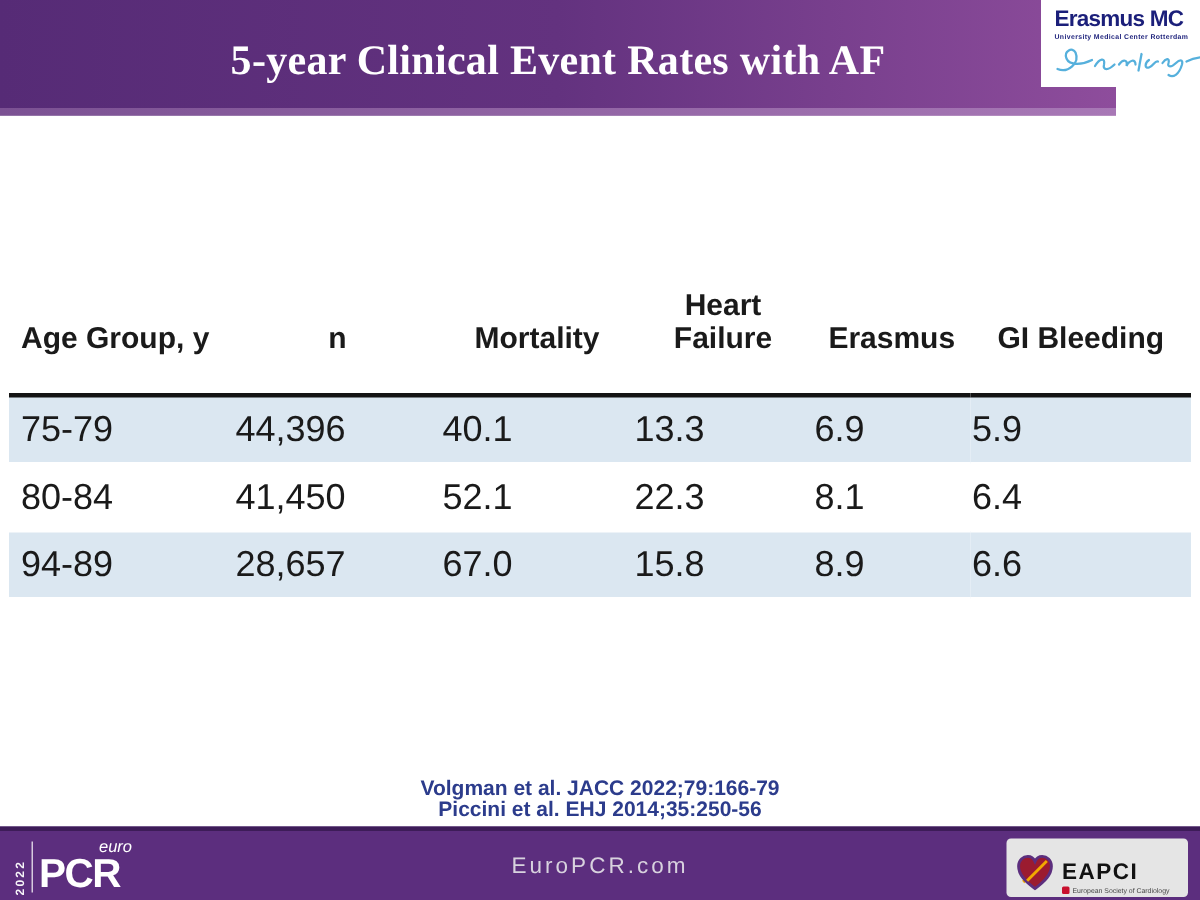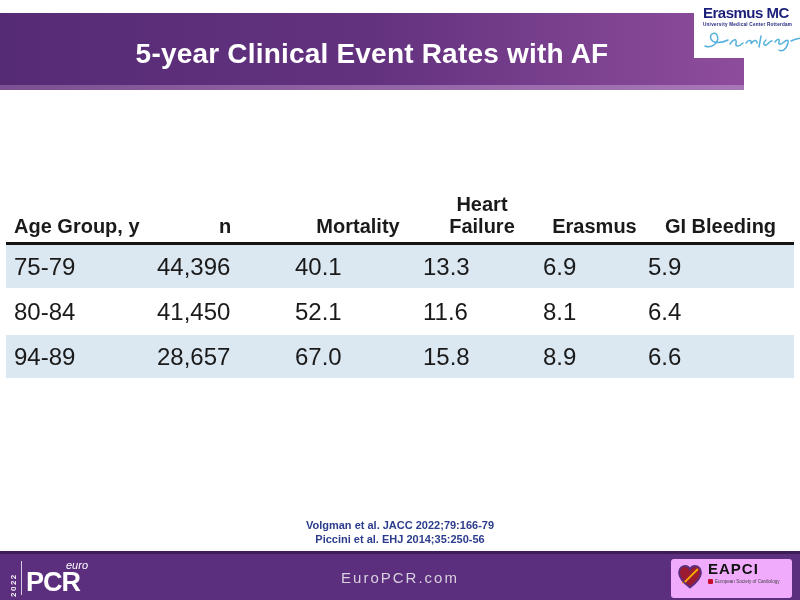--- a/index.html
+++ b/index.html
@@ -2,22 +2,23 @@
 <html><head>
 <meta charset="utf-8">
 <style>
   html,body{margin:0;padding:0;background:#888;}
   .slide{
     position:relative;width:800px;height:600px;background:#fff;overflow:hidden;
     font-family:"Liberation Sans",sans-serif;margin:0 auto;
   }
   
   .titlebar{
-    position:absolute;top:13px;left:0;width:744px;height:77px;
+    position:absolute;top:0;left:0;width:744px;height:77px;
     background:linear-gradient(90deg,#562b76 0%,#63327f 50%,#8e4d9c 100%);
+    font-family:Liberation Serif, serif;
   }
   .titlebar-stripe{
     position:absolute;bottom:0;left:0;width:100%;height:5px;
     background:linear-gradient(90deg,#7b5193 0%,#a878b6 100%);
   }
   .slide-title{
     position:absolute;top:0;left:0;width:100%;height:72px;
     display:flex;align-items:center;justify-content:center;
     color:#ffffff;font-size:28px;font-weight:bold;letter-spacing:.2px;
     padding-top:10px;box-sizing:border-box;
@@ -30,55 +31,55 @@
   .erasmus-name{color:#1b1f7a;font-size:15px;font-weight:bold;letter-spacing:-.5px;line-height:1;}
   .erasmus-sub{color:#1b1f7a;font-size:4.6px;font-weight:bold;letter-spacing:.25px;margin-top:1.5px;white-space:nowrap;}
   .erasmus-sig{margin-top:0;display:block;}
   
   table.data-table{
     position:absolute;left:6px;top:176px;width:788px;
     border-collapse:collapse;color:#1a1a1a;table-layout:fixed;
   }
   .data-table th{
     font-size:20px;font-weight:bold;vertical-align:bottom;text-align:center;
-    padding:18px 0 5px 0;border-bottom:3px solid #141414;line-height:1.08;
+    padding:18px 0 25px 0;border-bottom:3px solid #141414;line-height:1.08;
   }
   .data-table th.col-age{text-align:left;padding-left:8px;}
   .data-table td{
     font-size:24px;text-align:left;height:41px;border-bottom:2px solid #ffffff;
     font-weight:400;
   }
   .data-table td.col-age{text-align:left;padding-left:8px;}
   .data-table tr.row-alt td{background:#dbe7f1;}
   
   .citations{
     position:absolute;top:519px;left:0;width:100%;text-align:center;
-    font-size:11px;font-weight:bold;color:#2c3c8c;line-height:13.5px;
+    font-size:14px;font-weight:bold;color:#2c3c8c;line-height:13.5px;
   }
   
   .footer{
     position:absolute;bottom:0;left:0;width:800px;height:49px;background:#5c2e7e;
     border-top:3px solid #3d1c58;box-sizing:border-box;
   }
   .pcr-logo{position:absolute;left:10px;top:5px;display:flex;color:#fff;height:38px;}
   .pcr-year{
     writing-mode:vertical-rl;transform:rotate(180deg);
     font-size:8px;font-weight:bold;letter-spacing:1.5px;line-height:1;opacity:.95;
   }
   .pcr-sep{width:1px;background:rgba(255,255,255,.75);margin:2px 4px 2px 3px;}
   .pcr-text{display:flex;flex-direction:column;justify-content:flex-start;}
   .pcr-euro{font-style:italic;font-size:11px;line-height:1.1;margin-left:40px;}
   .pcr-pcr{font-size:27px;font-weight:bold;line-height:.82;letter-spacing:-1px;}
   .footer-site{
     position:absolute;top:15px;left:0;width:100%;text-align:center;
     color:#d8d2de;font-size:15px;letter-spacing:2px;
   }
   .eapci-box{
-    position:absolute;right:8px;top:5px;width:121px;height:39px;background:#f0abfc;
-    border-radius:3px;display:flex;align-items:flex-start;padding:2px 5px;box-sizing:border-box;
+    position:absolute;right:8px;top:5px;width:121px;height:39px;background:#e5e5e5;
+    border-radius:3px;display:flex;align-items:flex-end;padding:2px 5px;box-sizing:border-box;
   }
   .eapci-text{margin-left:4px;}
   .eapci-name{font-size:15px;font-weight:bold;letter-spacing:1px;color:#121212;line-height:1;}
   .eapci-sub{display:flex;align-items:center;gap:2px;margin-top:2.5px;}
   .eapci-sub-sq{width:5px;height:5px;background:#c8102e;border-radius:1px;flex:0 0 auto;}
   .eapci-sub-text{font-size:4.6px;color:#444;white-space:nowrap;}
 </style>
 </head>
 <body>
 
@@ -130,21 +131,21 @@
         <td>44,396</td>
         <td>40.1</td>
         <td>13.3</td>
         <td>6.9</td>
         <td>5.9</td>
       </tr>
       <tr>
         <td class="col-age">80-84</td>
         <td>41,450</td>
         <td>52.1</td>
-        <td>11.6</td>
+        <td>22.3</td>
         <td>8.1</td>
         <td>6.4</td>
       </tr>
       <tr class="row-alt">
         <td class="col-age">94-89</td>
         <td>28,657</td>
         <td>67.0</td>
         <td>15.8</td>
         <td>8.9</td>
         <td>6.6</td>

